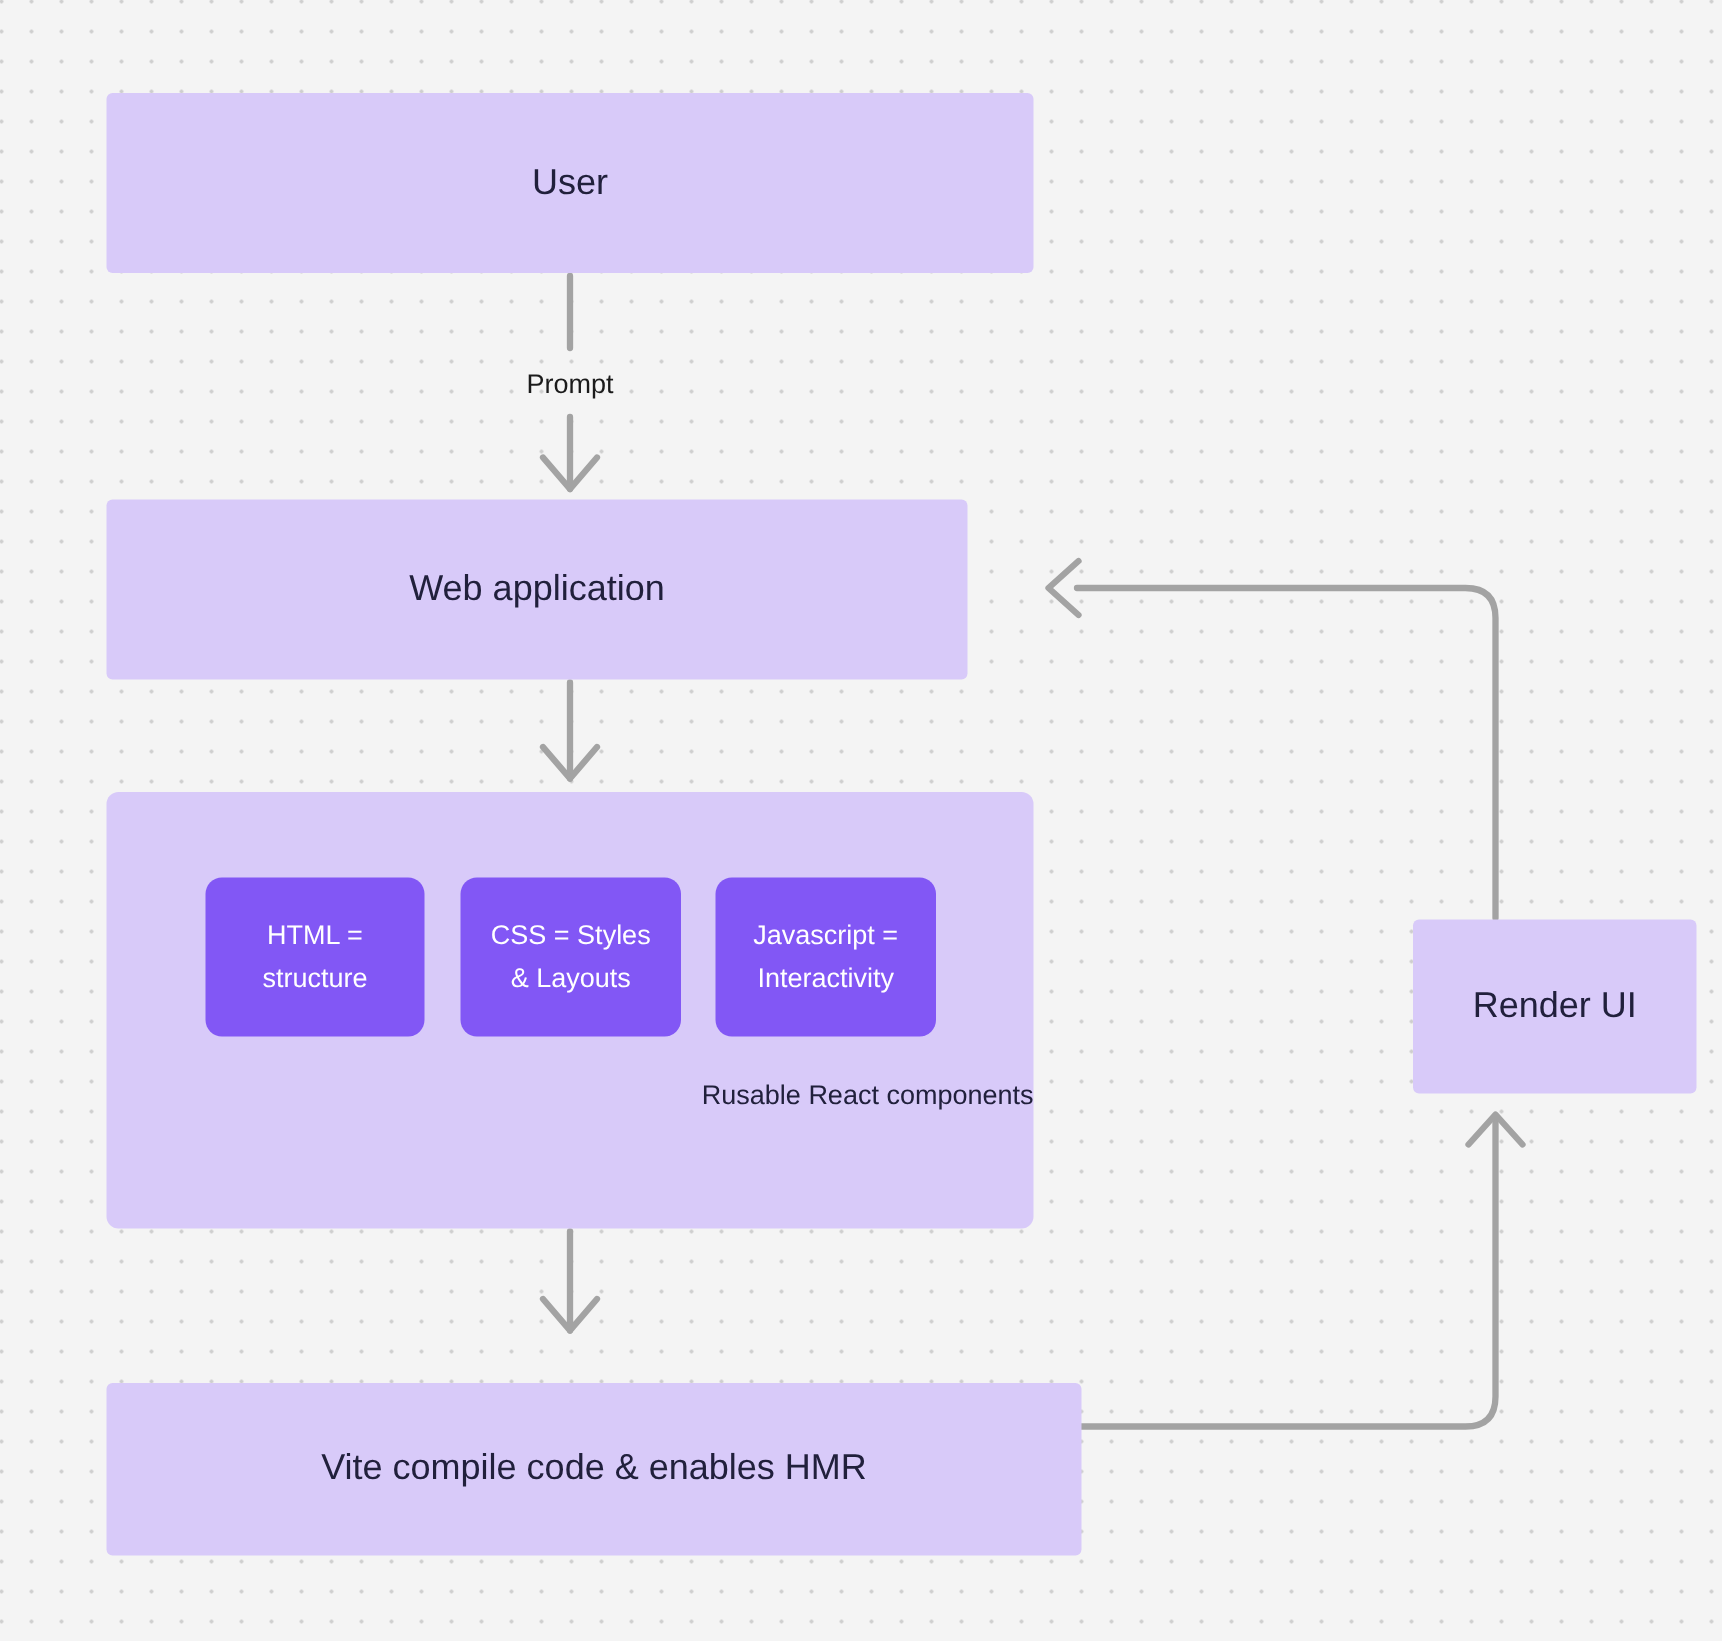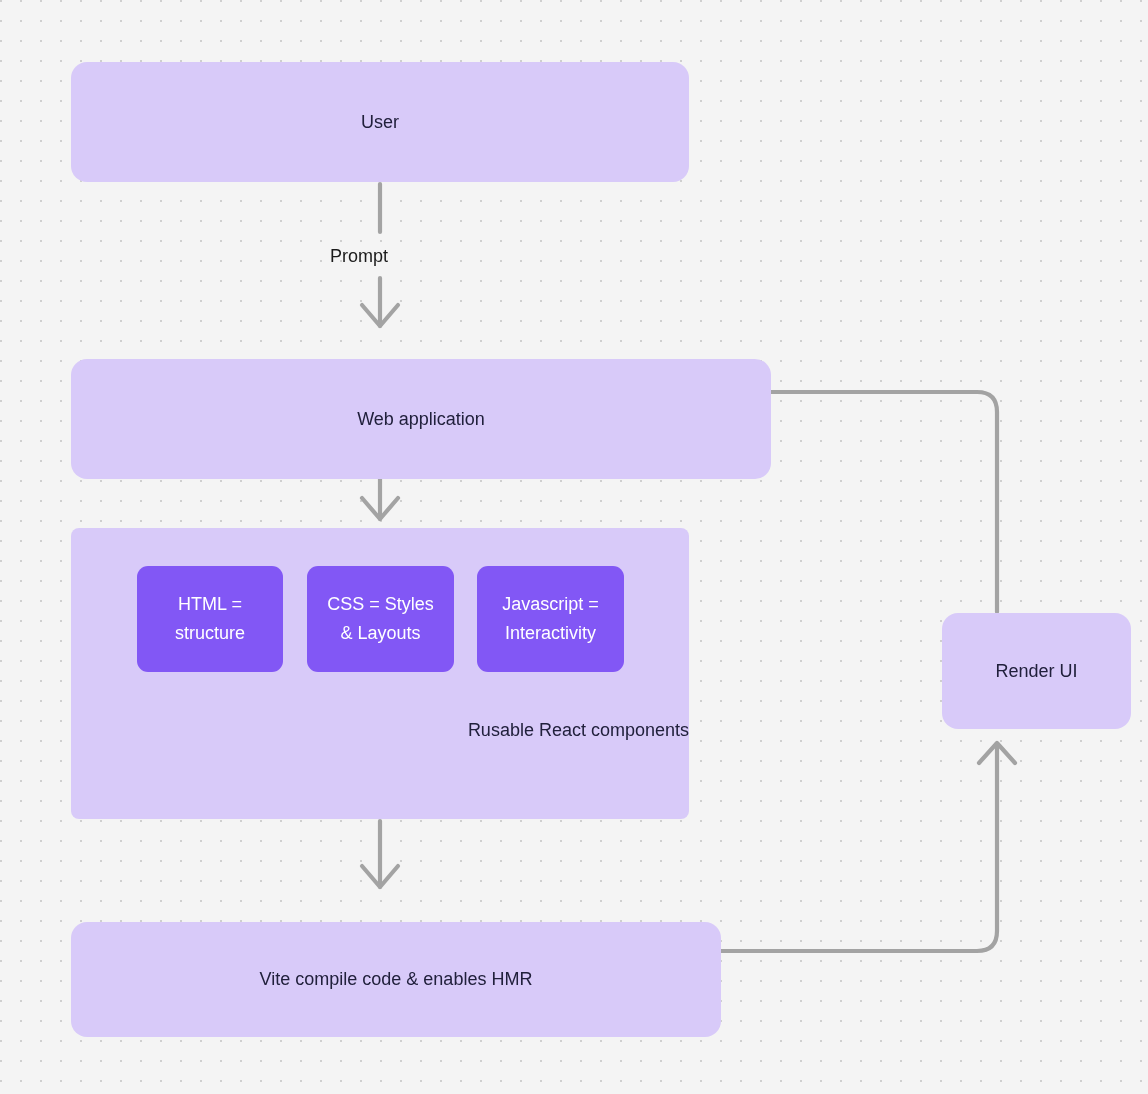--- a/index.html
+++ b/index.html
@@ -24,52 +24,53 @@
   .node {
     position: absolute;
     box-sizing: border-box;
     display: flex;
     align-items: center;
     justify-content: center;
     text-align: center;
   }
   .node-lavender {
     background: #d8caf9;
-    border-radius: 16px;
+    border-radius: 4px;
     color: #21203c;
-    font-size: 18px;
+    font-size: 24px;
     line-height: 1.45;
     justify-content: center;
   }
   .node-purple {
     background: #8257f5;
     border-radius: 11px;
     color: #ffffff;
     font-size: 18px;
     line-height: 1.6;
+    margin-top: 19px;
   }
   .node-group {
     position: absolute;
     background: #d8caf9;
     border-radius: 8px;
     box-sizing: border-box;
   }
   .group-caption {
     position: absolute;
     left: 0;
     right: 0;
     text-align: right;
     color: #21203c;
     font-size: 18px;
   }
   .edge-label {
     position: absolute;
     color: #1b1b1b;
     font-size: 18px;
-    text-align: left;
+    text-align: center;
     background: transparent;
     white-space: nowrap;
   }
   svg.edges {
     position: absolute;
     left: 0;
     top: 0;
     width: 1148px;
     height: 1094px;
     pointer-events: none;
@@ -113,21 +114,21 @@
     <path class="edge-path" d="M997,612 L997,412 Q997,392 977,392 L718,392"></path>
     <path class="edge-head" d="M719,374 L699,392 L719,410"></path>
   </svg>
 
   <div class="node node-lavender" style="left:71px; top:62px; width:618px; height:120px;">
     <span>User</span>
   </div>
 
   <div class="edge-label" style="left:330px; top:246px; width:100px;">Prompt</div>
 
-  <div class="node node-lavender" style="left:71px; top:333px; width:700px; height:120px;margin-top:26px;">
+  <div class="node node-lavender" style="left:71px; top:333px; width:574px; height:120px;">
     <span>Web application</span>
   </div>
 
   <div class="node-group" style="left:71px; top:528px; width:618px; height:291px;">
 
     <div class="node node-purple" style="left:66px; top:38px; width:146px; height:106px;">
       <span>
         <span>HTML =</span><br>
         <span>structure</span>
       </span>

